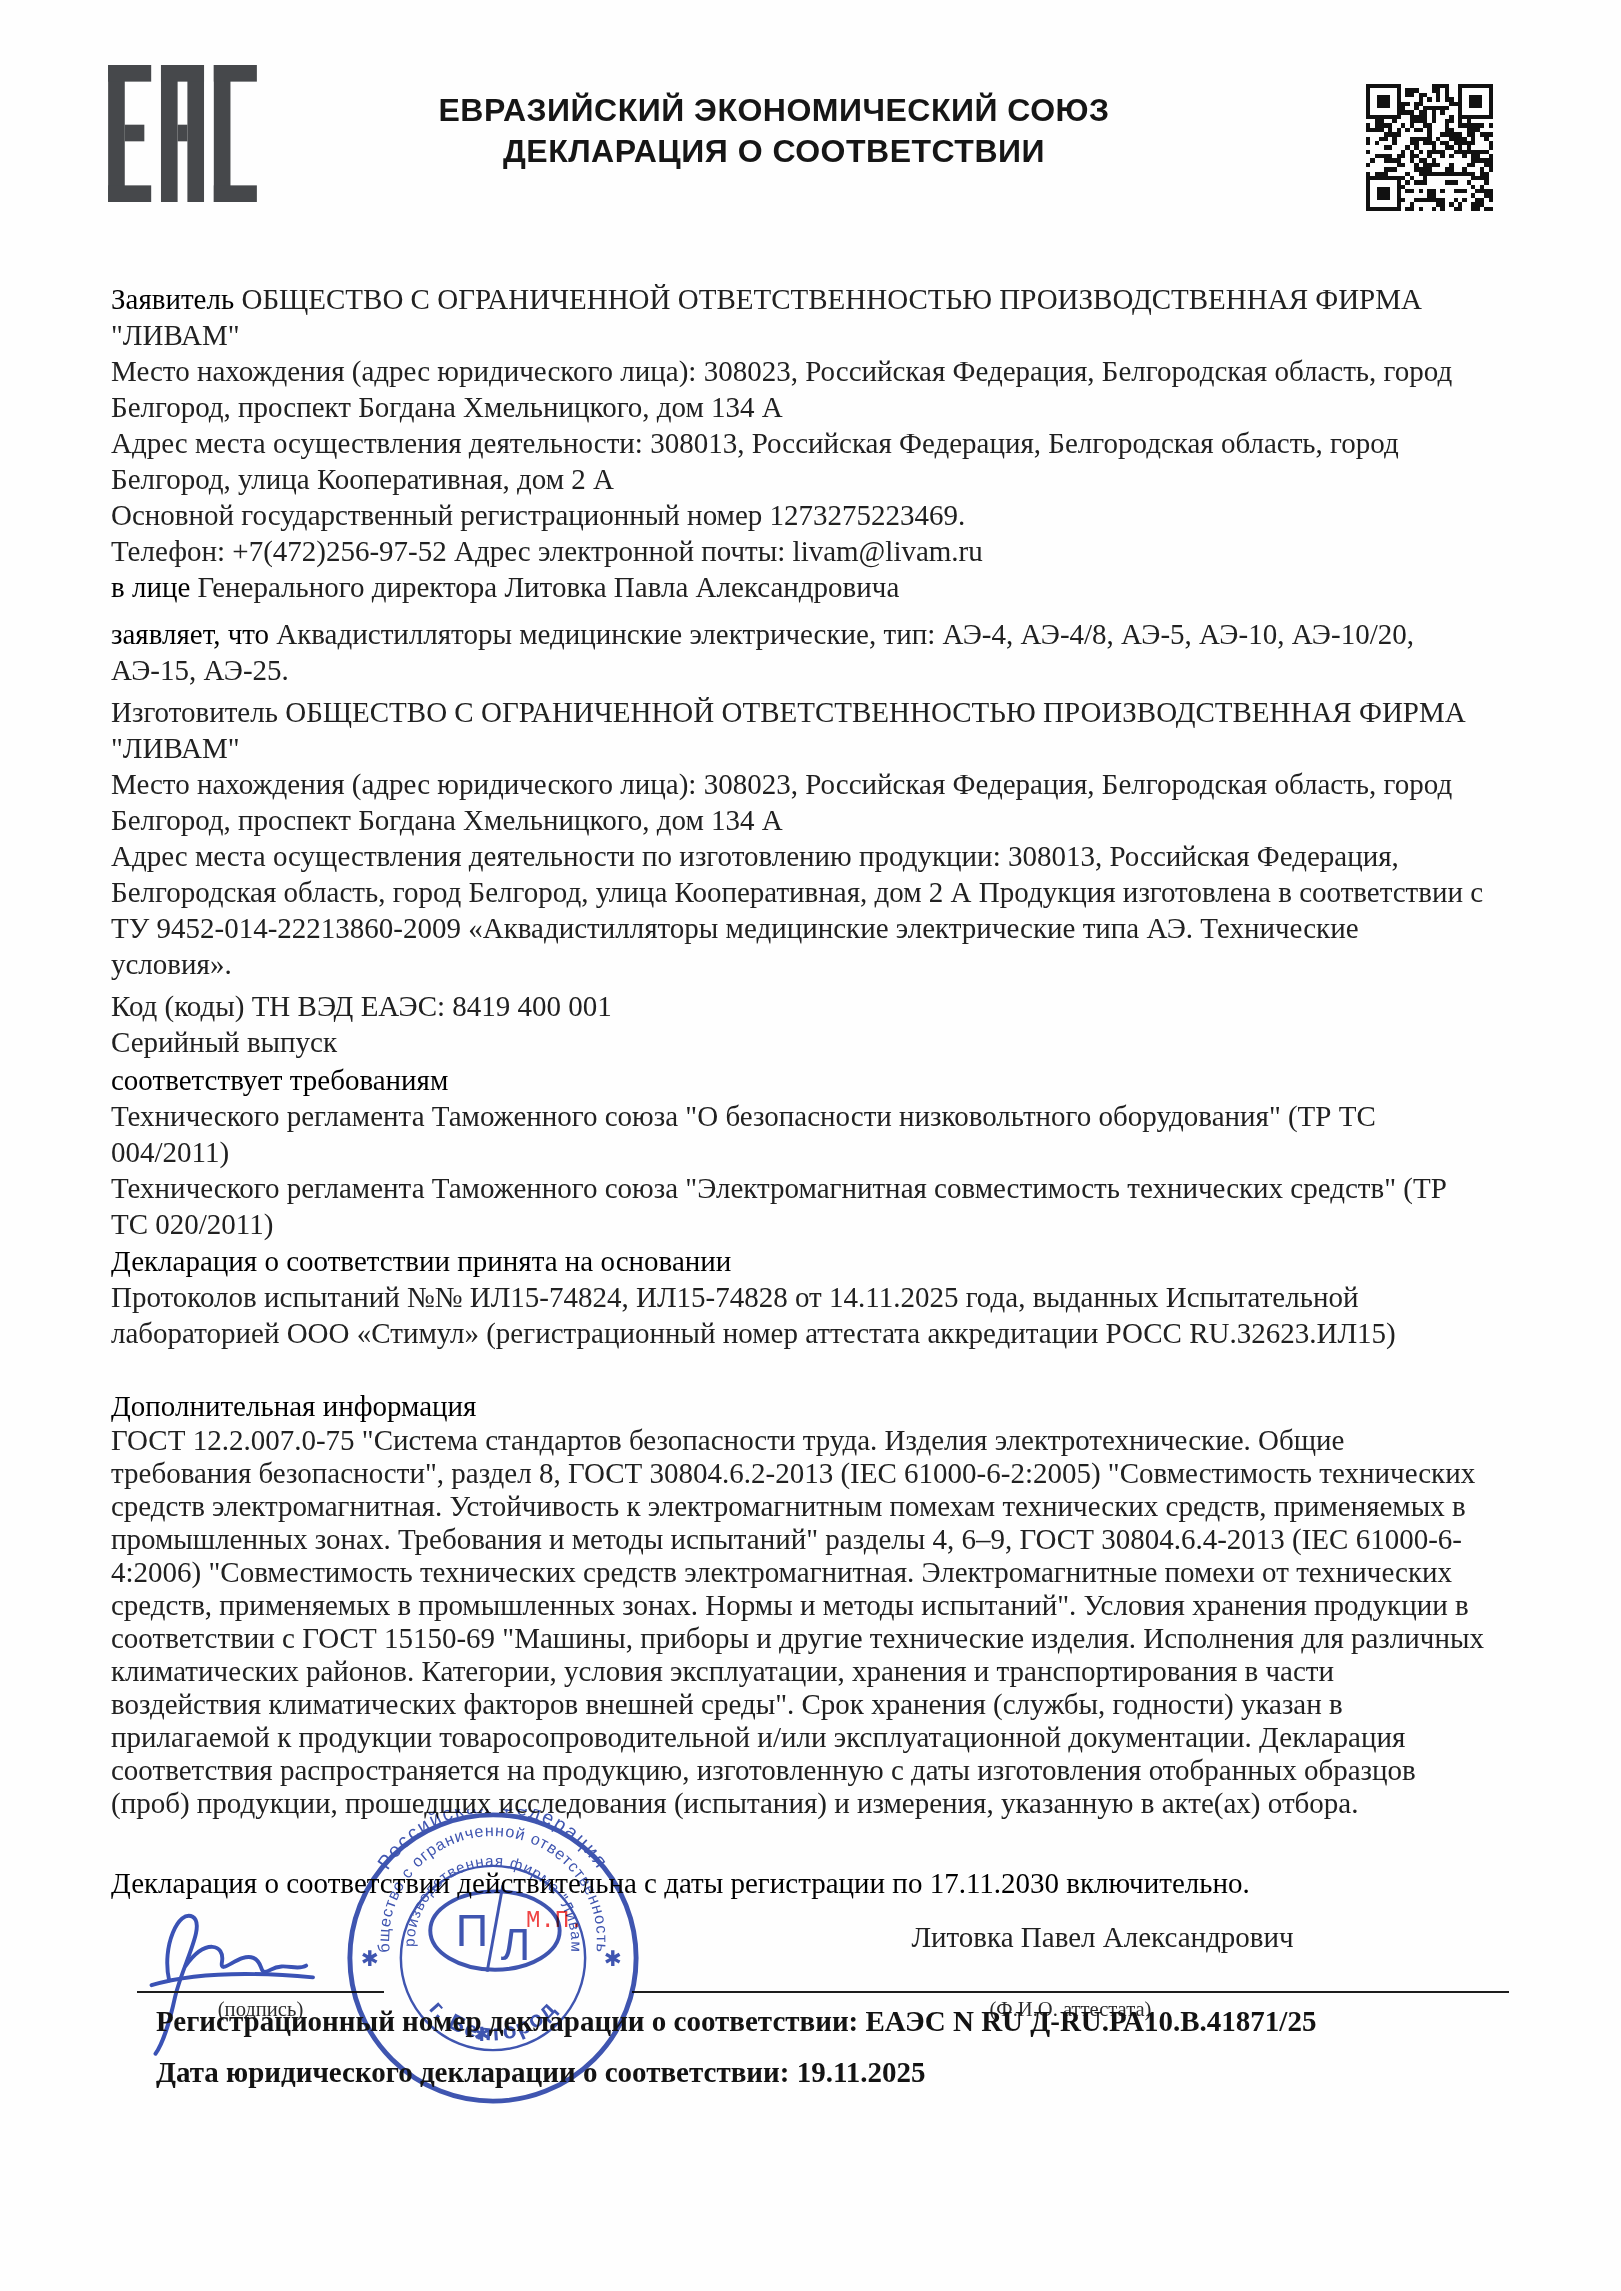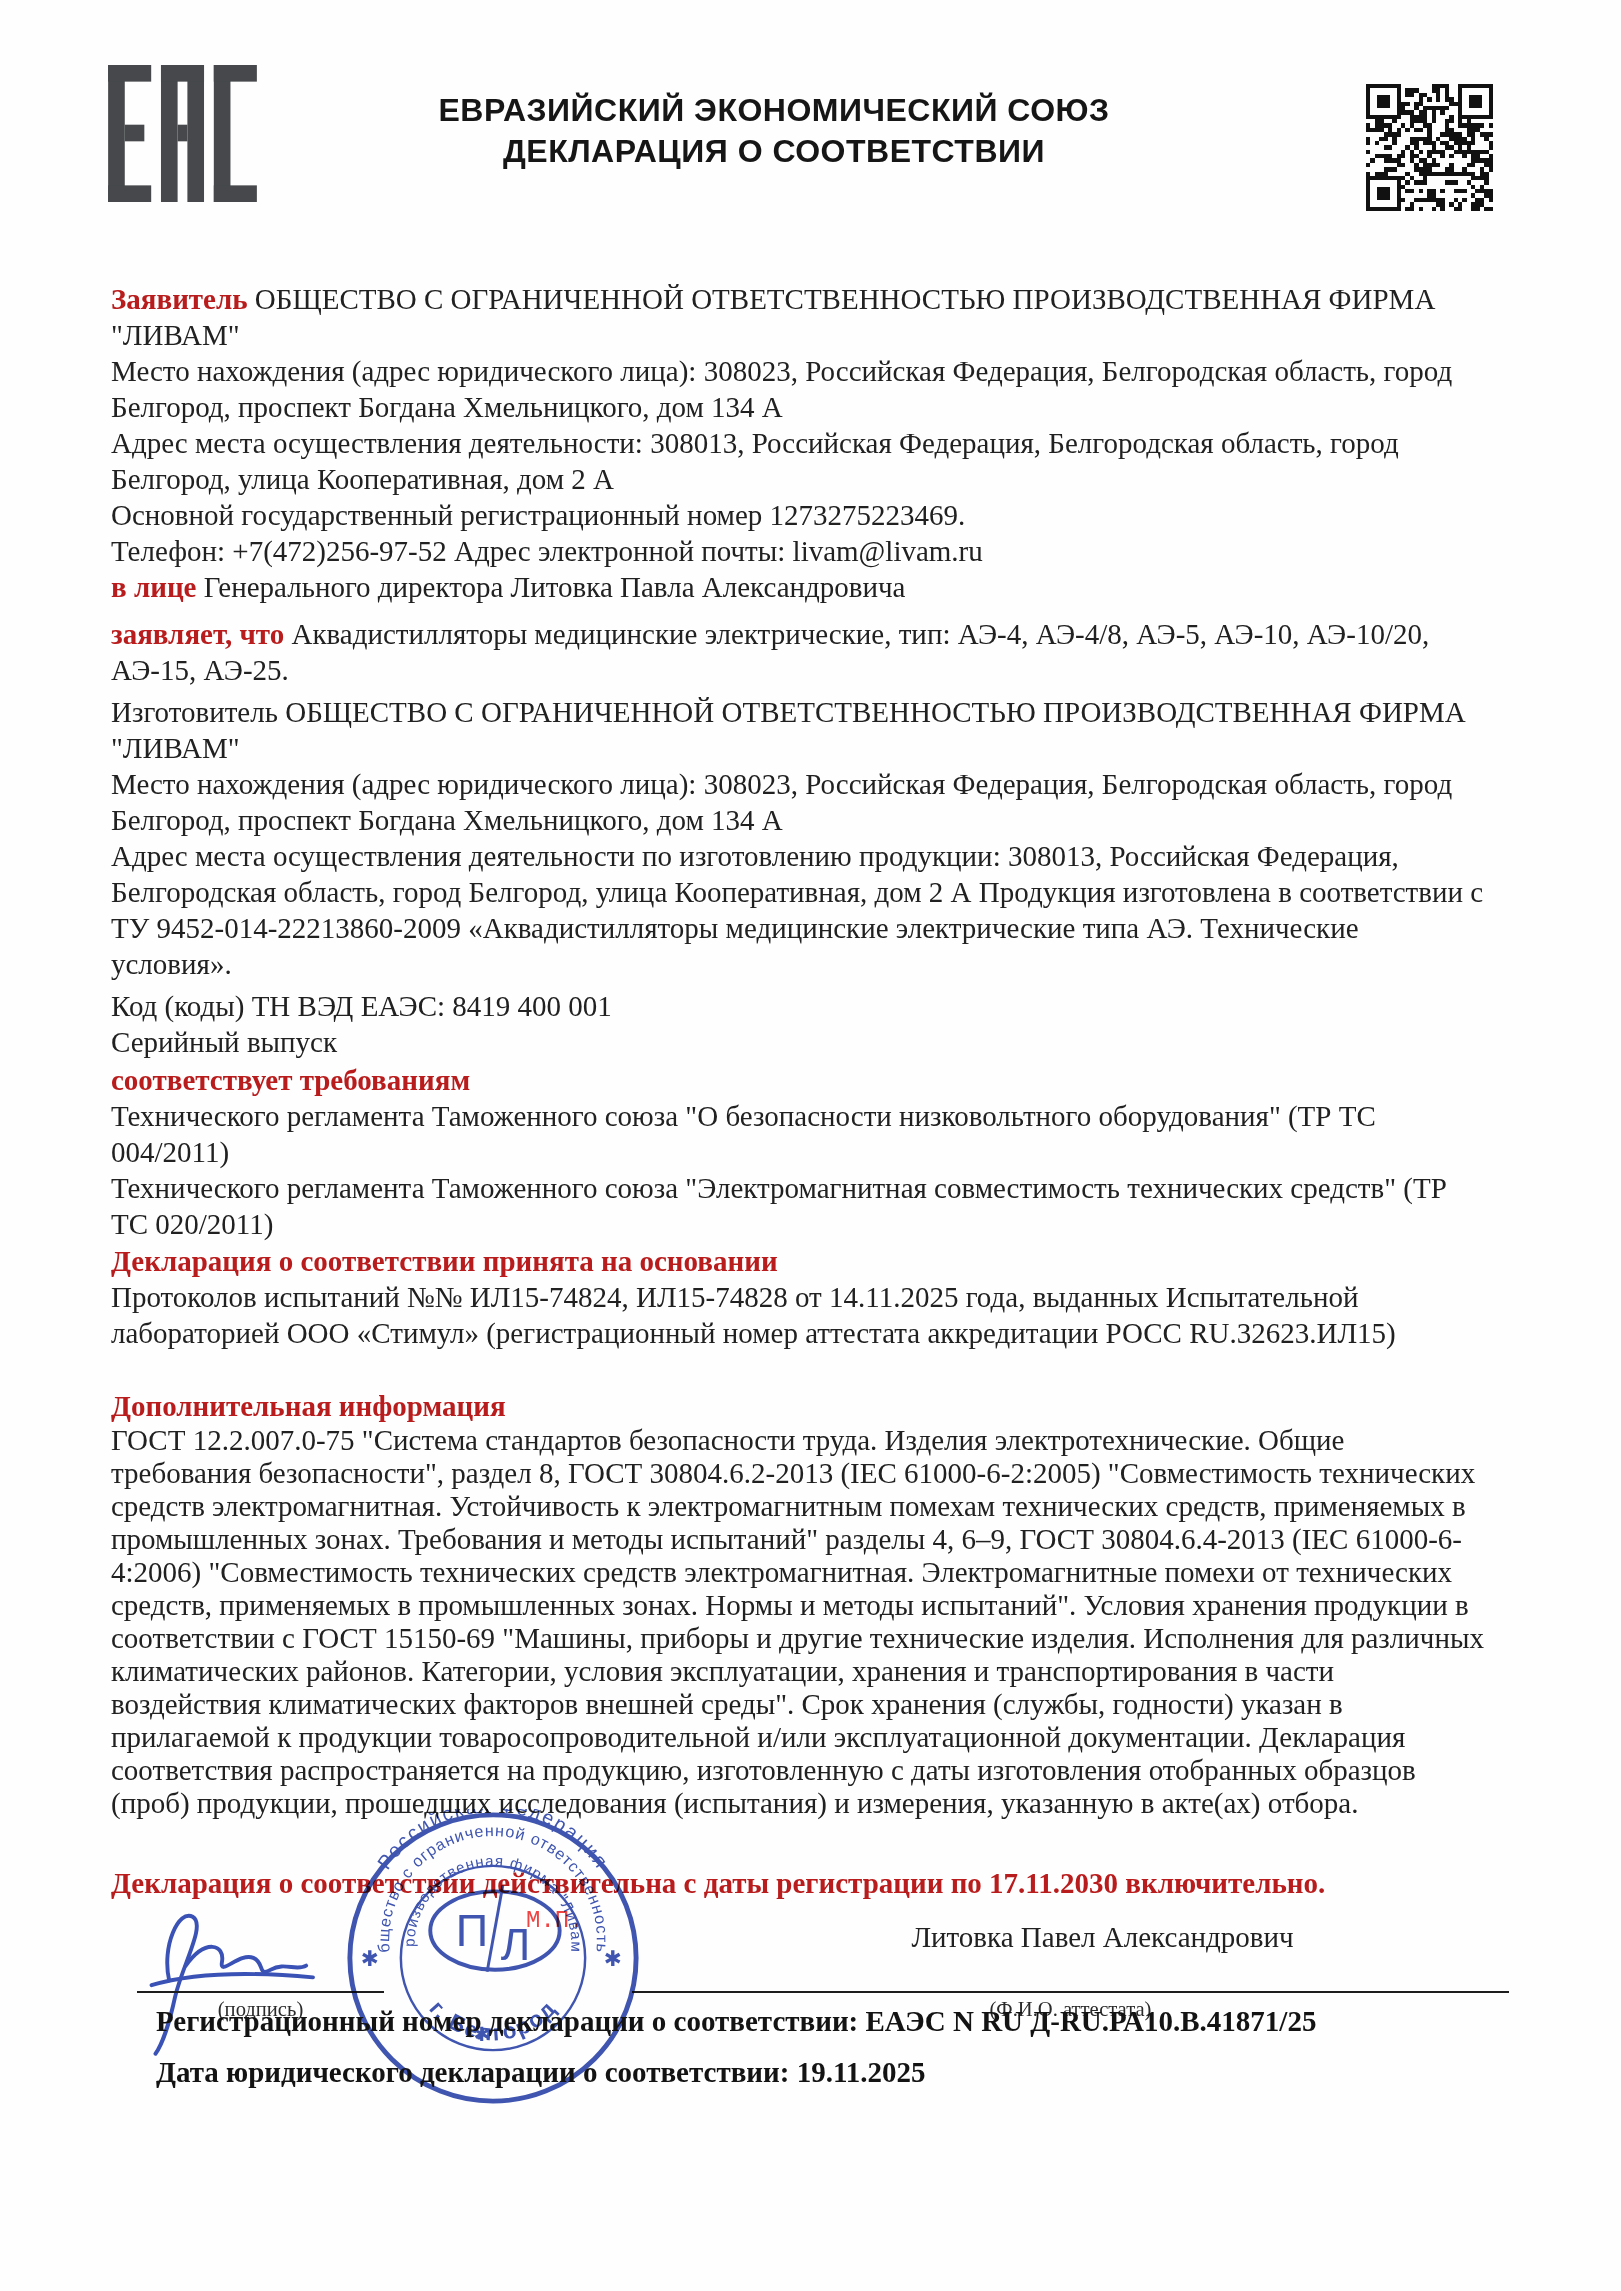--- a/index.html
+++ b/index.html
@@ -15,21 +15,21 @@
   .doc-title{
     left:333px;top:78px;width:882px;
     text-align:center;
     font-family:"Liberation Sans","DejaVu Sans",sans-serif;
     font-weight:bold;font-size:32px;line-height:41px;color:#161616;
     letter-spacing:0.5px;
     margin-top:12px;
   }
   .body-block{left:111px;width:1374px;font-size:29px;line-height:36px;}
   .body-block p{margin:0;padding:0;}
-  .bold{font-weight:bold;color:#b91c1c;}
+  .bold{font-weight:normal;color:#000000;}
   .tight{line-height:33px;}
   .small-cap{font-size:20.6px;color:#2a2a2a;text-align:center;}
   .sig-line{border-top:2px solid #1d1d1d;height:0;}
   .mp-label{font-size:24px;color:#ef4444;font-family:Liberation Mono, monospace;}
   .reg-line{left:111px;width:1411px;font-size:29px;font-weight:bold;color:#131313;margin-left:45px;}
   .stamp-wrap{mix-blend-mode:multiply;opacity:.92;}
 </style>
 </head>
 <body>
 

